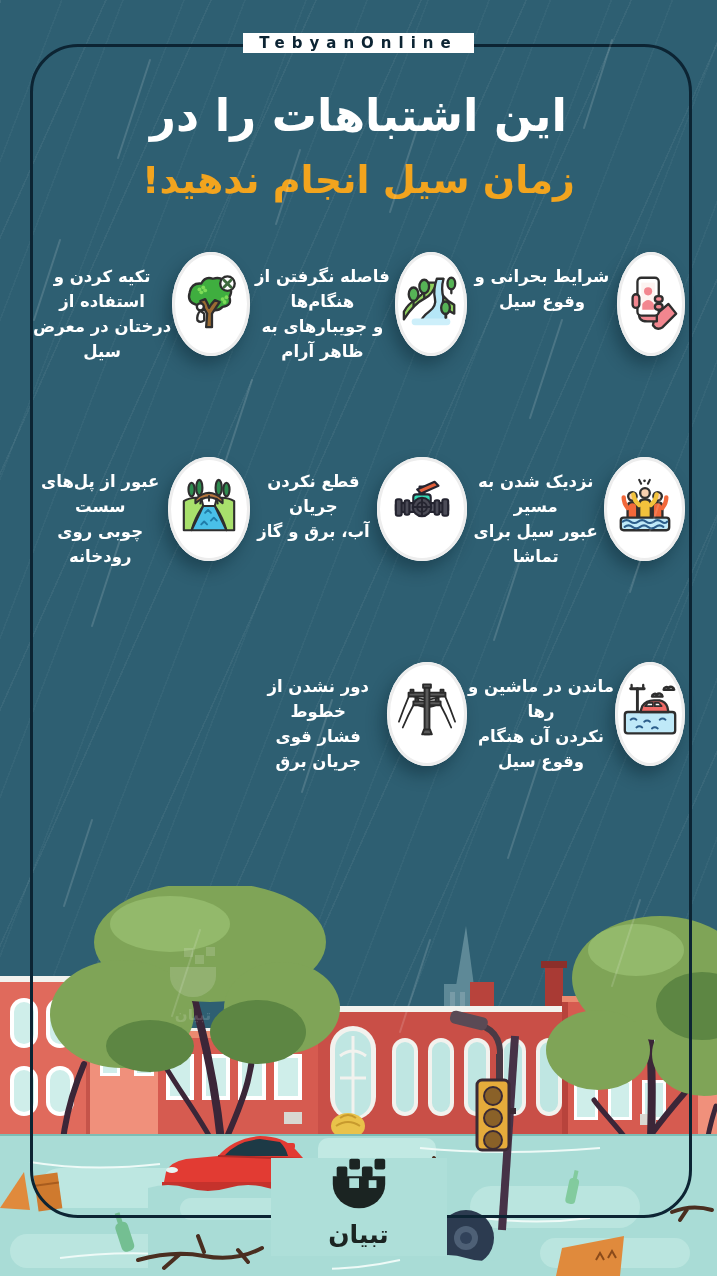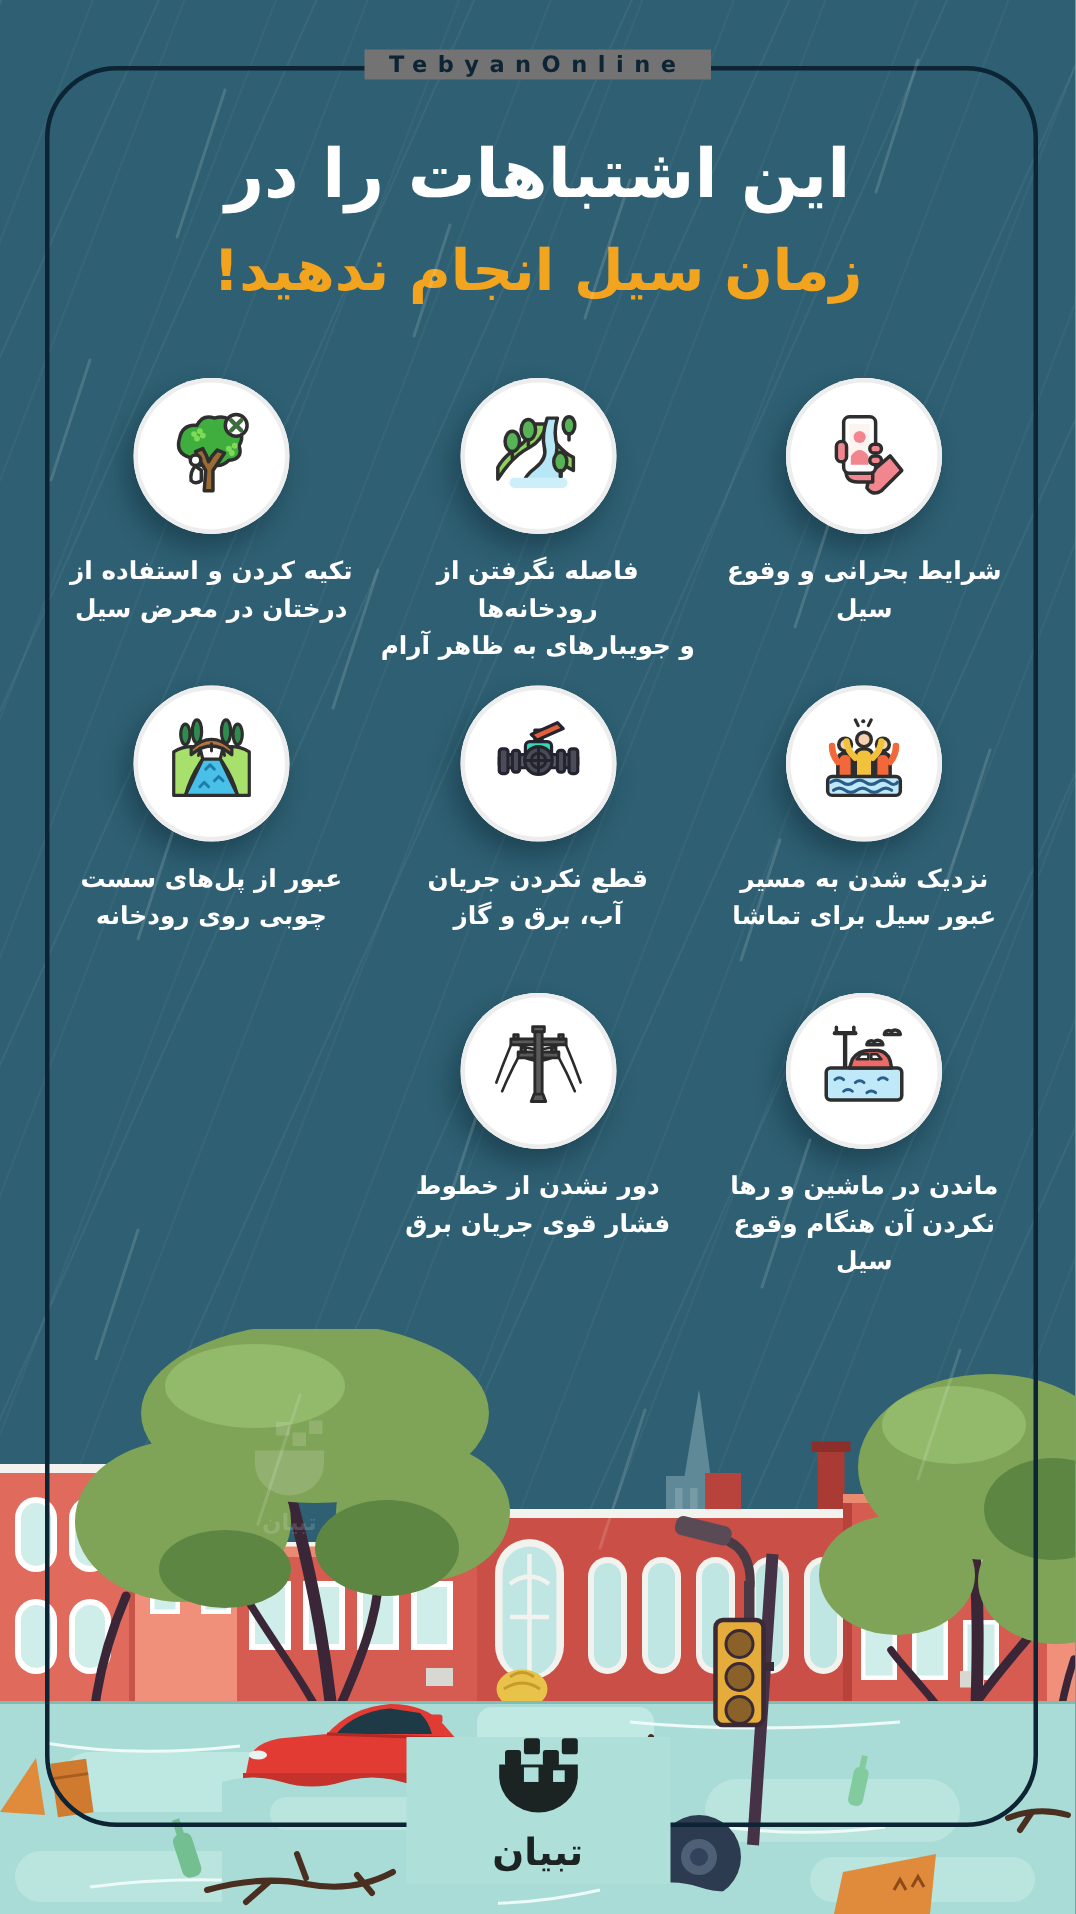--- a/index.html
+++ b/index.html
@@ -18,35 +18,35 @@
   .card-border{
     position:absolute; left:30px; top:44px; width:656px; height:1168px;
     border:3px solid #0c2433; border-radius:48px;
     z-index:5; pointer-events:none;
   }
   .brand-header{
     position:absolute; top:33px; left:0; right:0;
     display:flex; justify-content:center; z-index:6;
   }
   .brand{
-    background:#737373; padding:0 16px;
+    background:#ffffff; padding:0 16px;
     font-weight:800; font-size:15px; line-height:20px;
     letter-spacing:7px; color:#0c2433;
   }
   .title{
     position:absolute; top:84px; left:0; width:100%;
     text-align:center; z-index:2; direction:rtl;
   }
   .title .t1{font-size:45px; line-height:64px; font-weight:800; color:#ffffff;}
   .title .t2{font-size:38px; line-height:64px; font-weight:800; color:#f2a41e;}
   .grid{
     position:absolute; top:252px; left:32px; width:653px; z-index:2;
     display:grid; grid-template-columns:1fr 1fr 1fr; direction:rtl;
   }
-  .cell{height:205px; display:flex; flex-direction:column; align-items:center;}
+  .cell{height:205px; display:flex; }
   .circle{
     width:104px; height:104px; border-radius:50%; background:#ffffff;
     box-shadow:-5px 9px 16px rgba(6,28,40,.38), inset 0 0 0 3px #ededed;
     display:flex; align-items:center; justify-content:center;
   }
   .caption{
     margin-top:12px; text-align:center; direction:rtl;
     color:#ffffff; font-weight:700; font-size:16.5px; line-height:25px;
   }
   .illustration{position:absolute; left:0; top:886px; width:717px; height:390px; z-index:1;}
@@ -336,21 +336,21 @@
             <ellipse cx="25" cy="16" rx="5" ry="7" fill="#56b356"></ellipse>
                 <line x1="25" y1="23" x2="25" y2="27"></line>
             <ellipse cx="53" cy="13" rx="4" ry="6" fill="#56b356"></ellipse>
                 <line x1="53" y1="19" x2="53" y2="23"></line>
             <ellipse cx="47" cy="38" rx="4.5" ry="6.5" fill="#56b356"></ellipse>
                 <line x1="47" y1="44" x2="47" y2="48"></line>
           </g>
         </svg></span>
       </div>
       <div class="caption">
-        <div>فاصله نگرفتن از رودخانه‌ها</div>
+        <div>فاصله نگرفتن از هنگام‌ها</div>
         <div>و جویبارهای به ظاهر آرام</div>
       </div>
     </div>
 
     <div class="cell">
       <div class="circle">
           <span>
         <svg viewBox="0 0 64 64" width="62" height="62">
           <g stroke="#2e2e2e" stroke-width="2.4" stroke-linejoin="round" stroke-linecap="round">
             <path d="M17,35 Q7,32 10,22 Q12,12 22,13 Q26,5 34,8 Q44,5 47,14 Q56,18 51,27 Q54,36 44,37 Q38,43 30,39 Q21,43 17,35 Z" fill="#3fae3f"></path>

